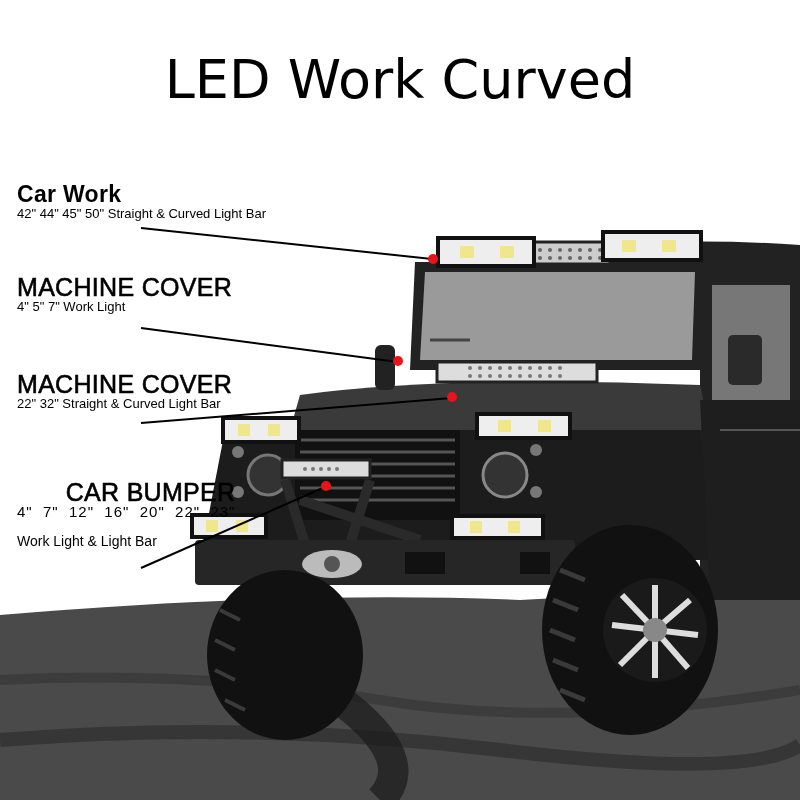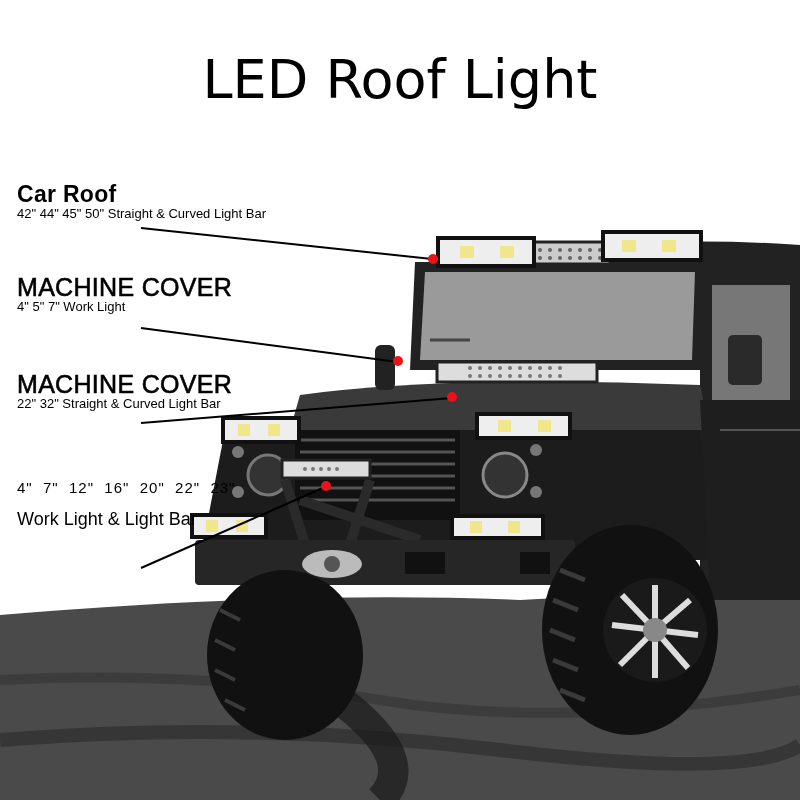--- a/index.html
+++ b/index.html
@@ -3,30 +3,30 @@
 <meta charset="utf-8">
 <style>
   html,body{margin:0;padding:0;background:#ffffff;}
   body{width:800px;height:800px;position:relative;overflow:hidden;font-family:"Liberation Sans",sans-serif;}
   .title{position:absolute;left:0;top:48px;width:800px;text-align:center;font-family:"DejaVu Sans",sans-serif;font-size:54px;color:#000;letter-spacing:0px;}
   .label{position:absolute;left:17px;color:#000;}
   .label .h{font-size:23px;font-weight:bold;line-height:24px;letter-spacing:0.3px;}
   .label .h.caps{font-size:25px;font-weight:normal;text-align:right;-webkit-text-stroke:0.6px #000;}
   .label .s{font-size:13px;line-height:15px;}
   .label .s.big{font-size:15px;letter-spacing:1px;}
-  .label .w{font-size:18px;margin-top:14px;}
+  .label .w{font-size:14px;margin-top:14px;}
   svg.scene{position:absolute;left:0;top:0;width:800px;height:800px;}
 </style>
 </head>
 <body>
 
-<div class="title">LED Roof Light</div>
+<div class="title">LED Work Curved</div>
 
 <div class="label" style="top:182px;">
-  <div class="h">Car Roof</div>
+  <div class="h">Car Work</div>
   <div class="s">42" 44" 45" 50" Straight &amp; Curved Light Bar</div>
 </div>
 
 <div class="label" style="top:275px;">
   <div class="h caps">MACHINE COVER</div>
   <div class="s">4" 5" 7" Work Light</div>
 </div>
 
 <div class="label" style="top:372px;">
   <div class="h caps">MACHINE COVER</div>
@@ -209,15 +209,16 @@
 
   <g fill="#e8141a">
     <circle cx="433" cy="259" r="5"></circle>
     <circle cx="398" cy="361" r="5"></circle>
     <circle cx="452" cy="397" r="5"></circle>
     <circle cx="326" cy="486" r="5"></circle>
   </g>
 </svg>
 
 <div class="label" style="top:480px;z-index:2;">
+  <div class="h caps">CAR BUMPER</div>
   <div class="s big" style="white-space:pre;">4"  7"  12"  16"  20"  22"  23"</div>
   <div class="w">Work Light &amp; Light Bar</div>
 </div>
 
 </body></html>

